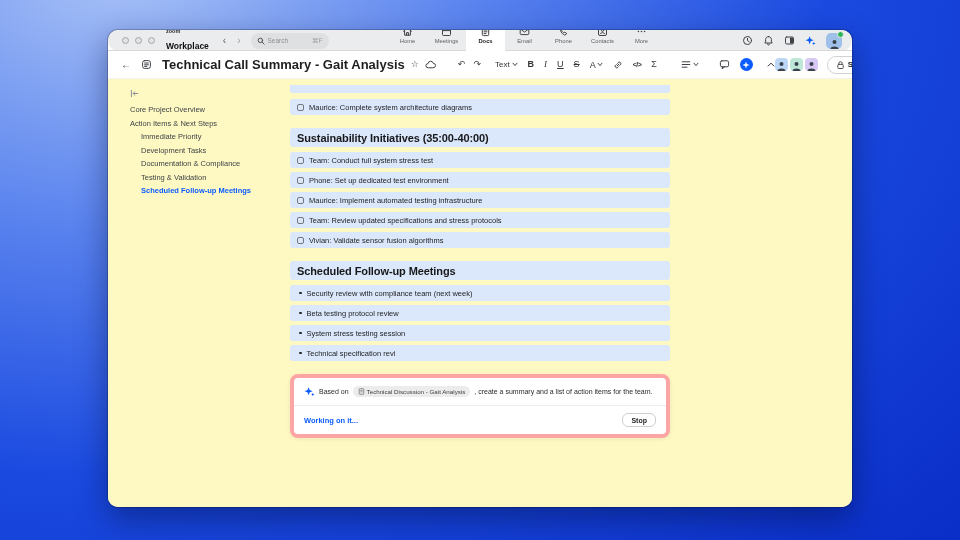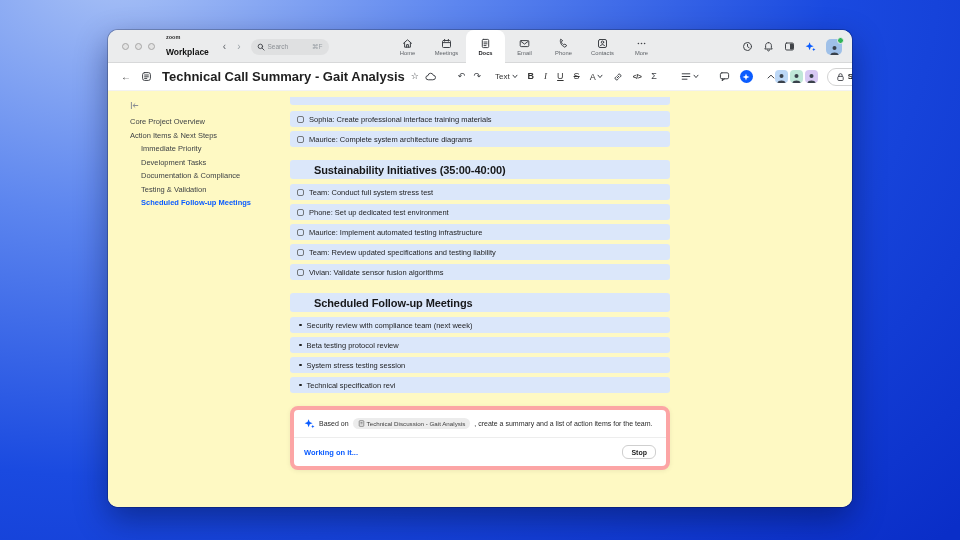--- a/index.html
+++ b/index.html
@@ -4,21 +4,21 @@
 <style>
   html,body{margin:0;padding:0;}
   *{box-sizing:border-box;}
   .bg{width:960px;height:540px;position:relative;overflow:hidden;
       font-family:"Liberation Sans",sans-serif;
       background:radial-gradient(1150px 820px at 12% -6%, #a9c2f6 0%, #5d86ef 30%, #1a4ae0 62%, #0a2ec8 100%);}
   .window{position:absolute;left:108px;top:30px;width:744px;height:477px;background:#fff;
       border-radius:10px;overflow:hidden;display:flex;flex-direction:column;
       box-shadow:0 12px 32px rgba(0,10,60,.45), 0 0 0 1px rgba(0,0,0,.22);}
   
-  .topbar{height:33px;background:#ebeced;position:relative;flex:none;display:flex;align-items:center;}
+  .topbar{height:21px;background:#ebeced;position:relative;flex:none;display:flex;align-items:center;border-radius:12px;}
   .topbar::after{content:"";position:absolute;left:0;right:0;bottom:0;height:1px;background:#d7d8d9;z-index:1;}
   .traffic{display:flex;gap:6px;padding-left:14px;}
   .tl{width:7px;height:7px;border-radius:50%;border:1px solid #a6a6a6;background:#e3e3e3;}
   .logo{margin-left:11px;line-height:1;}
   .logo .small{font-size:5.5px;color:#2d2d2d;font-weight:bold;display:block;margin-bottom:1px;}
   .logo .big{font-size:8.5px;font-weight:bold;color:#101010;}
   .nav{margin-left:14px;display:flex;gap:11px;align-items:center;}
   .nav span{font-size:10px;line-height:1;}
   .nav .bk{color:#5f6368;} .nav .fw{color:#9aa0a6;}
   .search{margin-left:10px;width:78px;height:16px;background:#dfe0e1;border-radius:8px;
@@ -64,21 +64,21 @@
   .o-item{height:13.5px;display:flex;align-items:center;font-size:7.5px;color:#3f4346;white-space:nowrap;}
   .o-item.lvl2{padding-left:11px;}
   .o-item.active{color:#0b5cff;font-weight:600;}
   .doccol{position:absolute;left:182px;top:0;width:380px;}
   .partial-row{height:8px;margin:6px 0;background:#dbe7fa;border-radius:0 0 3px 3px;}
   .row{height:16px;margin-bottom:4px;background:#dbe7fa;border-radius:3px;display:flex;align-items:center;
       padding:0 7px;font-size:7.5px;color:#1d1e20;}
   .cb{width:7px;height:7px;border:1px solid #73777c;border-radius:2px;margin-right:5px;flex:none;}
   .dot{width:2.5px;height:2.5px;border-radius:50%;background:#222;margin:0 5px 0 2px;flex:none;}
   .hrow{height:19px;margin:13px 0 5px 0;background:#dbe7fa;border-radius:3px;display:flex;align-items:center;
-      padding:0 24px;font-size:11px;font-weight:bold;color:#17181a;letter-spacing:-.1px;}
+      padding:0 7px;font-size:11px;font-weight:bold;color:#17181a;letter-spacing:-.1px;}
   
   .ai-panel{margin-top:13px;width:380px;border:4px solid #fca5a5;border-radius:8px;background:#fff;
       box-shadow:0 1px 5px rgba(0,0,0,.07);}
   .ai-top{display:flex;align-items:center;gap:4px;padding:8px 10px;font-size:7px;color:#2a2a2a;white-space:nowrap;}
   .chip{background:#ececec;border-radius:7px;padding:2px 5px;display:flex;align-items:center;gap:2px;
       font-size:6.2px;color:#3c3c3c;}
   .ai-div{height:1px;background:#ededed;}
   .ai-bottom{display:flex;align-items:center;justify-content:space-between;padding:7px 10px;}
   .working{font-size:7.5px;font-weight:bold;color:#0b5cff;}
   .stop{border:1px solid #cfcfcf;border-radius:6px;padding:2.5px 8px;font-size:7px;font-weight:bold;color:#1f1f1f;background:#fff;}
@@ -354,42 +354,38 @@
             <div class="o-item lvl2">Documentation &amp; Compliance</div>
             <div class="o-item lvl2">Testing &amp; Validation</div>
             <div class="o-item lvl2 active">Scheduled Follow-up Meetings</div>
           </div>
       </div>
       <div class="doccol">
         <div id="doc-blocks">
             <div class="partial-row"></div>
             <div class="row">
               <span class="cb"></span>
-              <span>Sophia: Create professional interface training materials</span>
-            </div>
-            <div class="row">
-              <span class="cb"></span>
               <span>Maurice: Complete system architecture diagrams</span>
             </div>
             <div class="hrow">Sustainability Initiatives (35:00-40:00)</div>
             <div class="row">
               <span class="cb"></span>
               <span>Team: Conduct full system stress test</span>
             </div>
             <div class="row">
               <span class="cb"></span>
               <span>Phone: Set up dedicated test environment</span>
             </div>
             <div class="row">
               <span class="cb"></span>
               <span>Maurice: Implement automated testing infrastructure</span>
             </div>
             <div class="row">
               <span class="cb"></span>
-              <span>Team: Review updated specifications and testing liability</span>
+              <span>Team: Review updated specifications and stress protocols</span>
             </div>
             <div class="row">
               <span class="cb"></span>
               <span>Vivian: Validate sensor fusion algorithms</span>
             </div>
             <div class="hrow">Scheduled Follow-up Meetings</div>
             <div class="row">
               <span class="dot"></span>
               <span>Security review with compliance team (next week)</span>
             </div>

